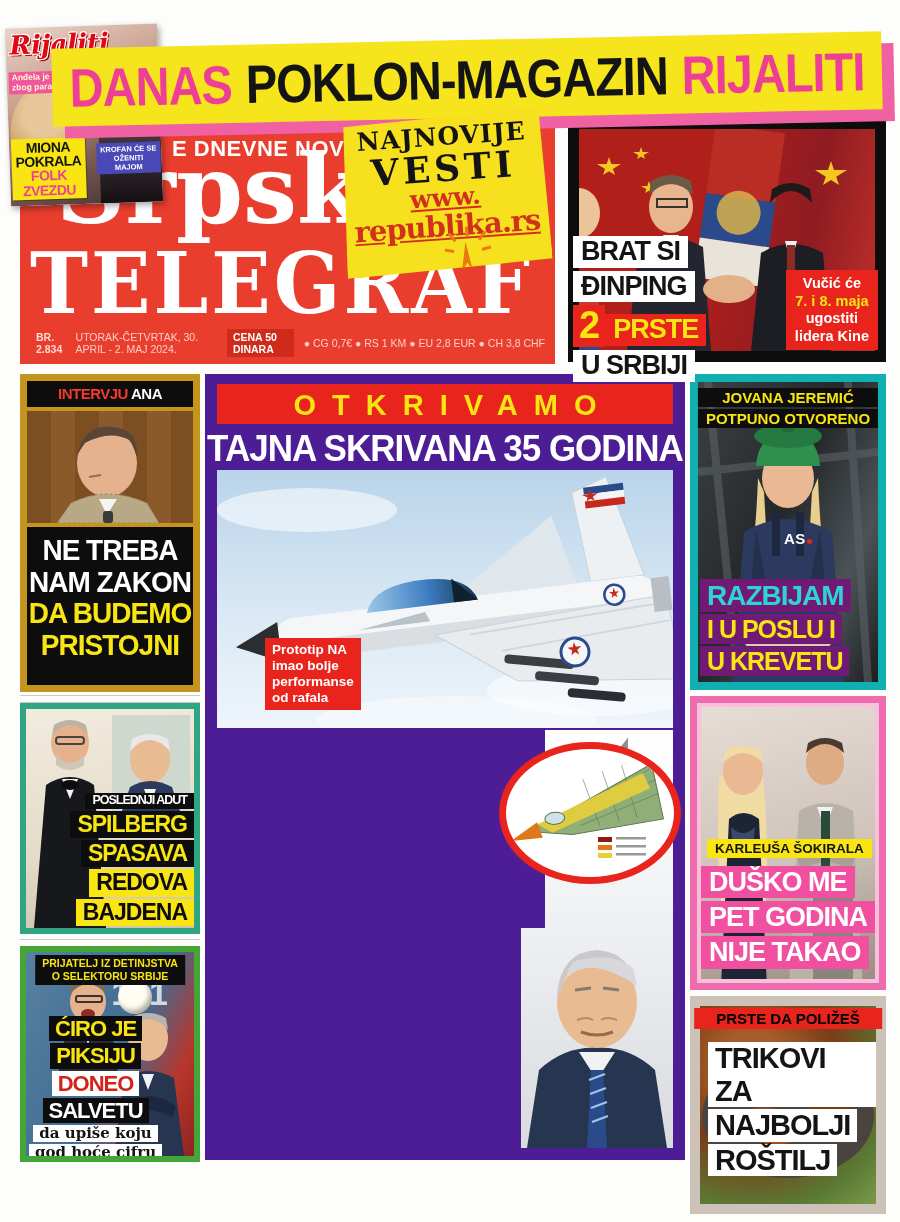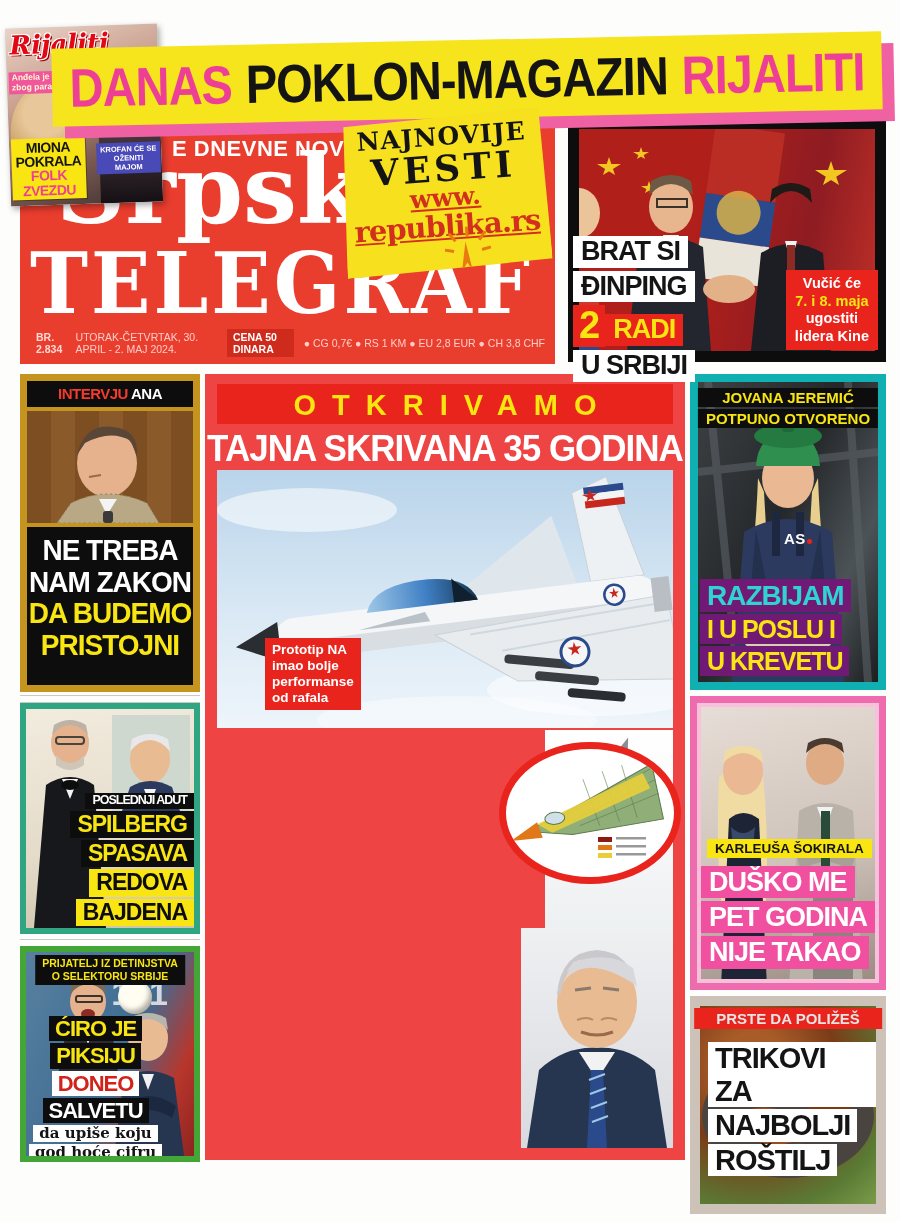--- a/index.html
+++ b/index.html
@@ -114,21 +114,21 @@
   #ciro .stack{position:absolute;left:3px;top:62px;display:flex;flex-direction:column;align-items:center;}
   #ciro .stack span{display:inline-block;font-weight:bold;margin-top:2px;padding:0 6px;
     font-size:22px;letter-spacing:-1px;line-height:1.15;}
   #ciro .yb{background:#0d0d0d;color:#f8e511;}
   #ciro .rw{background:#fff;color:#d2231a;}
   #ciro .wb{background:#0d0d0d;color:#fff;}
   #ciro .serif{background:#fff;color:#141414;font-family:"DejaVu Serif",serif;
     font-weight:bold;font-size:15px !important;letter-spacing:0 !important;padding:0 5px;}
 
   
-  #center{left:205px;top:374px;width:480px;height:786px;background:#ef4444;z-index:1;}
+  #center{left:205px;top:374px;width:480px;height:786px;background:#4c1d95;z-index:1;}
   #center .otk{position:absolute;left:12px;right:12px;top:10px;height:40px;background:#e8241c;
     color:#f8e511;font-weight:bold;font-size:29px;letter-spacing:16px;text-align:center;line-height:42px;text-indent:16px;}
   #center .tajna{position:absolute;left:0;right:0;top:54px;color:#fff;font-weight:bold;
     font-size:35px;text-align:center;letter-spacing:-1px;transform:scaleY(1.05);}
   #center .planephoto{position:absolute;left:12px;top:96px;width:456px;height:258px;overflow:hidden;}
   #center .caption{position:absolute;left:48px;top:168px;background:#e8241c;color:#fff;font-weight:bold;
     font-size:13.5px;line-height:1.18;padding:4px 7px;}
   #center .ypanel{position:absolute;left:12px;top:356px;width:322px;height:418px;background:#f8e511;
     text-align:center;padding-top:14px;box-sizing:border-box;}
   #center .ypanel .r{color:#ed1c16;font-weight:bold;font-size:66px;line-height:0.97;letter-spacing:-3px;transform:scaleY(1.05);}
@@ -163,21 +163,21 @@
     font-weight:bold;font-size:13.5px;padding:2px 8px;white-space:nowrap;}
   #karleusa .stack{position:absolute;left:4px;top:160px;display:flex;flex-direction:column;align-items:flex-start;}
   #karleusa .stack span{display:inline-block;background:#f0509f;font-weight:bold;margin-top:3px;
     padding:1px 8px;font-size:27px;letter-spacing:-1px;line-height:1.12;color:#fff;}
   #karleusa .y{color:#f8e511;}
 
   #rostilj{left:690px;top:996px;width:196px;height:218px;box-sizing:border-box;border:10px solid #ccc2b7;
     background:#7a4a22;}
   #rostilj .photo{position:absolute;inset:0;overflow:hidden;
     background:radial-gradient(circle at 30% 30%,#a85c28 0 18%,#7a3c18 45%,#5a7a34 78%,#7a9a4a 100%);}
-  #rostilj .kick{position:absolute;top:2px;left:50%;transform:translateX(-50%);background:#e8241c;color:#e5e5e5;
+  #rostilj .kick{position:absolute;top:2px;left:50%;transform:translateX(-50%);background:#e8241c;color:#000000;
     font-weight:bold;font-size:15px;padding:2px 22px;white-space:nowrap;}
   #rostilj .stack{position:absolute;left:8px;bottom:28px;display:flex;flex-direction:column;align-items:flex-start;}
   #rostilj .stack span{display:inline-block;background:#fff;color:#141414;font-weight:bold;margin-top:2px;
     padding:0 7px;font-size:29px;letter-spacing:-1px;line-height:1.12;}
 </style>
 </head>
 <body>
 
 <div id="page">
 
@@ -224,21 +224,21 @@
           <rect x="208" y="116" width="8" height="40" fill="#8c2a24"></rect>
         </g>
         <ellipse cx="150" cy="160" rx="26" ry="14" fill="#e3b188"></ellipse>
         <rect x="0" y="196" width="20" height="26" fill="#2b4a8c"></rect>
         <rect x="0" y="170" width="20" height="26" fill="#c8392e"></rect>
       </svg>
     </div>
     <div class="hl">
       <div class="row"><span>BRAT SI</span></div>
       <div class="row"><span>ĐINPING</span></div>
-      <div class="row"><span class="num">2</span><span class="red">RADI</span></div>
+      <div class="row"><span class="num">2</span><span class="red">PRSTE</span></div>
       <div class="row"><span>U SRBIJI</span></div>
     </div>
     <div class="note">
       <div>Vučić će</div>
       <div class="y">7. i 8. maja</div>
       <div>ugostiti</div>
       <div>lidera Kine</div>
     </div>
   </div>
 

